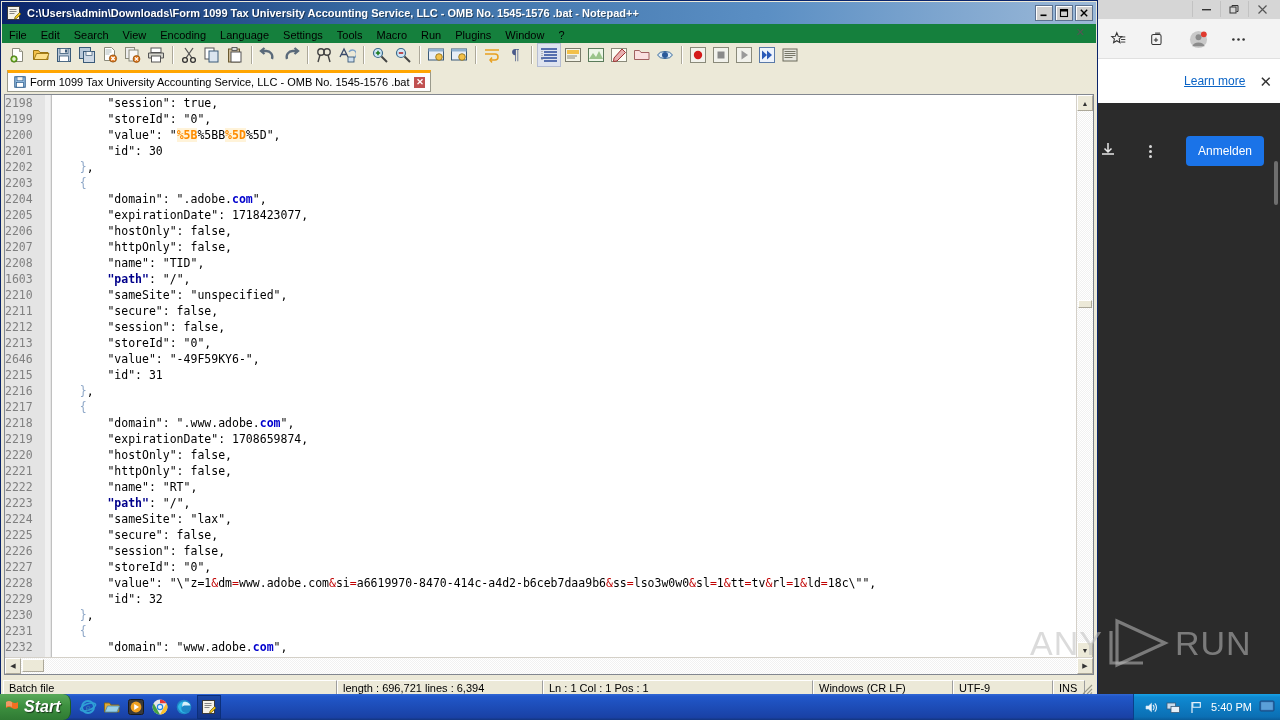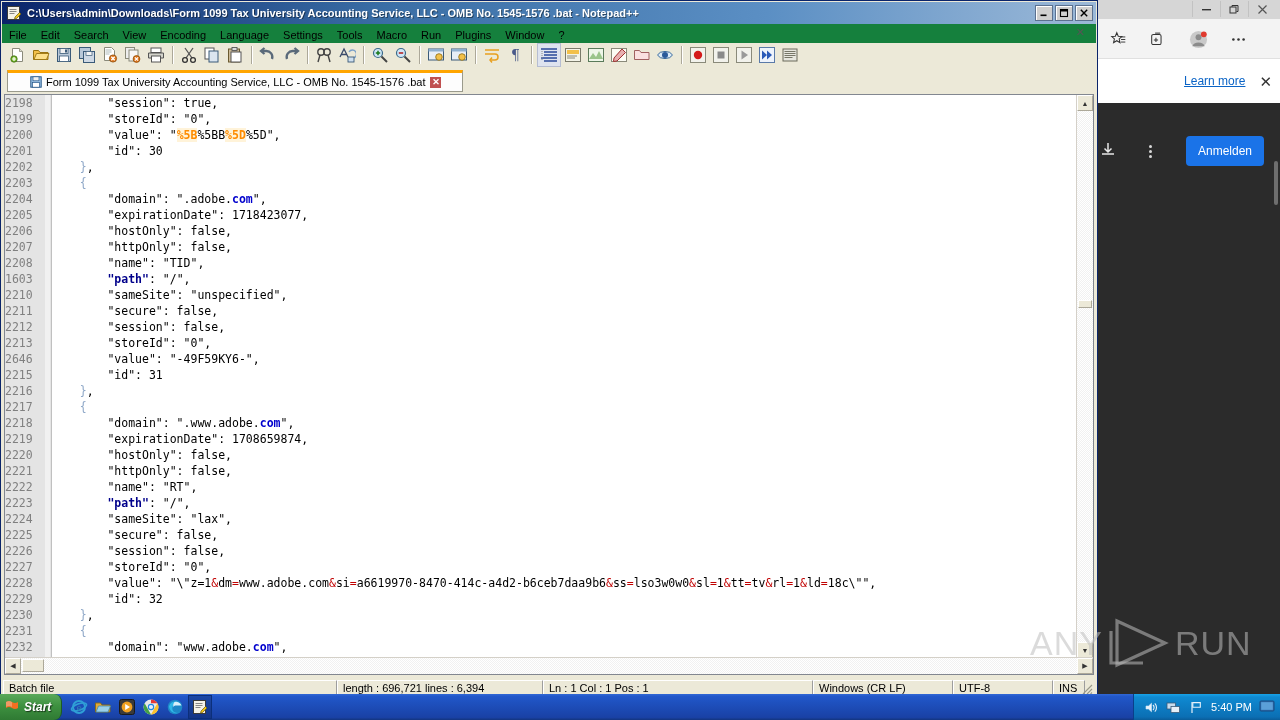--- a/index.html
+++ b/index.html
@@ -46,21 +46,21 @@
   .menu-item{padding:2px 7px;color:#000;font-size:11px;}
   .menu-x{position:absolute;right:12px;top:25px;font-size:11px;color:#555;}
   .npp-toolbar{position:absolute;left:1px;top:42px;width:1094px;height:24px;background:#ece9d8;display:flex;align-items:center;padding-left:5px;box-sizing:border-box;}
   .tb-btn{width:22px;height:22px;display:flex;align-items:center;justify-content:center;margin-right:1px;}
   .tb-sep{width:1px;height:18px;background:#aca899;border-right:1px solid #fff;margin:0 4px;}
   .tb-btn.active{border:1px solid #b6bdd2;background:#dee3ef;}
 
   
   .npp-tabbar{position:absolute;left:3px;top:69px;width:1090px;height:24px;background:#ece9d8;}
   .doc-tab{position:absolute;left:3px;top:0px;height:22px;background:#fdfdfd;border:1px solid #9a9a8c;border-top:3px solid #ffa500;
-    display:flex;align-items:center;padding:0 21px;box-sizing:border-box;}
+    display:flex;align-items:center;padding:0 5px;box-sizing:border-box;}
   .doc-tab-icon{width:13px;height:13px;margin-right:4px;display:flex;align-items:center;justify-content:center;}
   .doc-tab-label{font-size:11px;color:#000;white-space:nowrap;}
   .doc-tab-close{width:11px;height:11px;margin-left:5px;background:#c05050;color:#fff;font-size:9px;
     display:flex;align-items:center;justify-content:center;font-weight:bold;}
 
   
   .editor-frame{position:absolute;left:3px;top:93px;width:1090px;height:581px;background:#fff;border:1px solid #828790;box-sizing:border-box;}
   .gutter{position:absolute;left:0;top:0;width:46px;height:579px;background:#e4e4e4;border-right:1px solid #c0c0c0;overflow:hidden;}
   .gutter-mark{position:absolute;left:40px;top:0;width:5px;height:579px;background:#f1f1f1;}
   .code-area{position:absolute;left:47px;top:0;right:17px;height:563px;overflow:hidden;background:#fff;}
@@ -86,21 +86,21 @@
   .sb-grip{position:absolute;right:2px;bottom:1px;width:12px;height:12px;}
 
   
   .taskbar{position:absolute;left:0;bottom:0;width:1280px;height:26px;
     background:linear-gradient(to bottom,#3168d5 0%,#2157c9 10%,#1941a5 90%,#13357f 100%);
     display:flex;align-items:center;}
   .start-btn{margin-left:0px;height:26px;padding:0 10px 0 4px;
     background:linear-gradient(to bottom,#5aa95a 0%,#3e9140 45%,#2f7a33 100%);
     border-right:1px solid #1d5c22;display:flex;align-items:center;gap:4px;
     border-radius:0 8px 8px 0;}
-  .start-text{color:#fff;font-weight:bold;font-style:italic;font-size:12px;text-shadow:1px 1px 1px rgba(0,0,0,.6);}
+  .start-text{color:#fff;font-weight:bold;font-style:italic;font-size:16px;text-shadow:1px 1px 1px rgba(0,0,0,.6);}
   .ql{display:flex;align-items:center;height:26px;margin-left:6px;gap:2px;}
   .ql-icon{width:22px;height:22px;display:flex;align-items:center;justify-content:center;}
   .ql-icon.pressed{border:1px solid #0c2f7a;background:rgba(0,0,0,.18);}
   .tray{position:absolute;right:0;top:0;height:26px;display:flex;align-items:center;gap:7px;padding:0 5px 0 8px;
     background:linear-gradient(to bottom,#18a3e8 0%,#0f8ad2 12%,#0b6fb4 88%,#0a5d9a 100%);
     border-left:1px solid #0a3f8a;}
   .tray-ic{width:16px;height:16px;display:flex;align-items:center;justify-content:center;}
   .tray-time{color:#fff;font-size:11px;}
 
   
@@ -555,21 +555,21 @@
         <div class="hsb-thumb"></div>
         <div class="sb-arrow" style="position:absolute;right:0;top:0;">▶</div>
       </div>
     </div>
 
     <div class="statusbar">
       <span class="sb-cell" style="width:334px;">Batch file</span>
       <span class="sb-cell" style="width:206px;">length : 696,721   lines : 6,394</span>
       <span class="sb-cell" style="width:270px;">Ln : 1    Col : 1    Pos : 1</span>
       <span class="sb-cell" style="width:140px;">Windows (CR LF)</span>
-      <span class="sb-cell" style="width:100px;">UTF-8</span>
+      <span class="sb-cell" style="width:100px;">UTF-9</span>
       <span class="sb-cell" style="width:32px;">INS</span>
       <span class="sb-grip">
         <svg width="12" height="12" viewBox="0 0 12 12">
             <path d="M11 2 L2 11 M11 6 L6 11 M11 9.5 L9.5 11" stroke="#9a9a8a" stroke-width="1.1"></path>
           </svg>
       </span>
     </div>
   </div>
 
   <div class="watermark">

